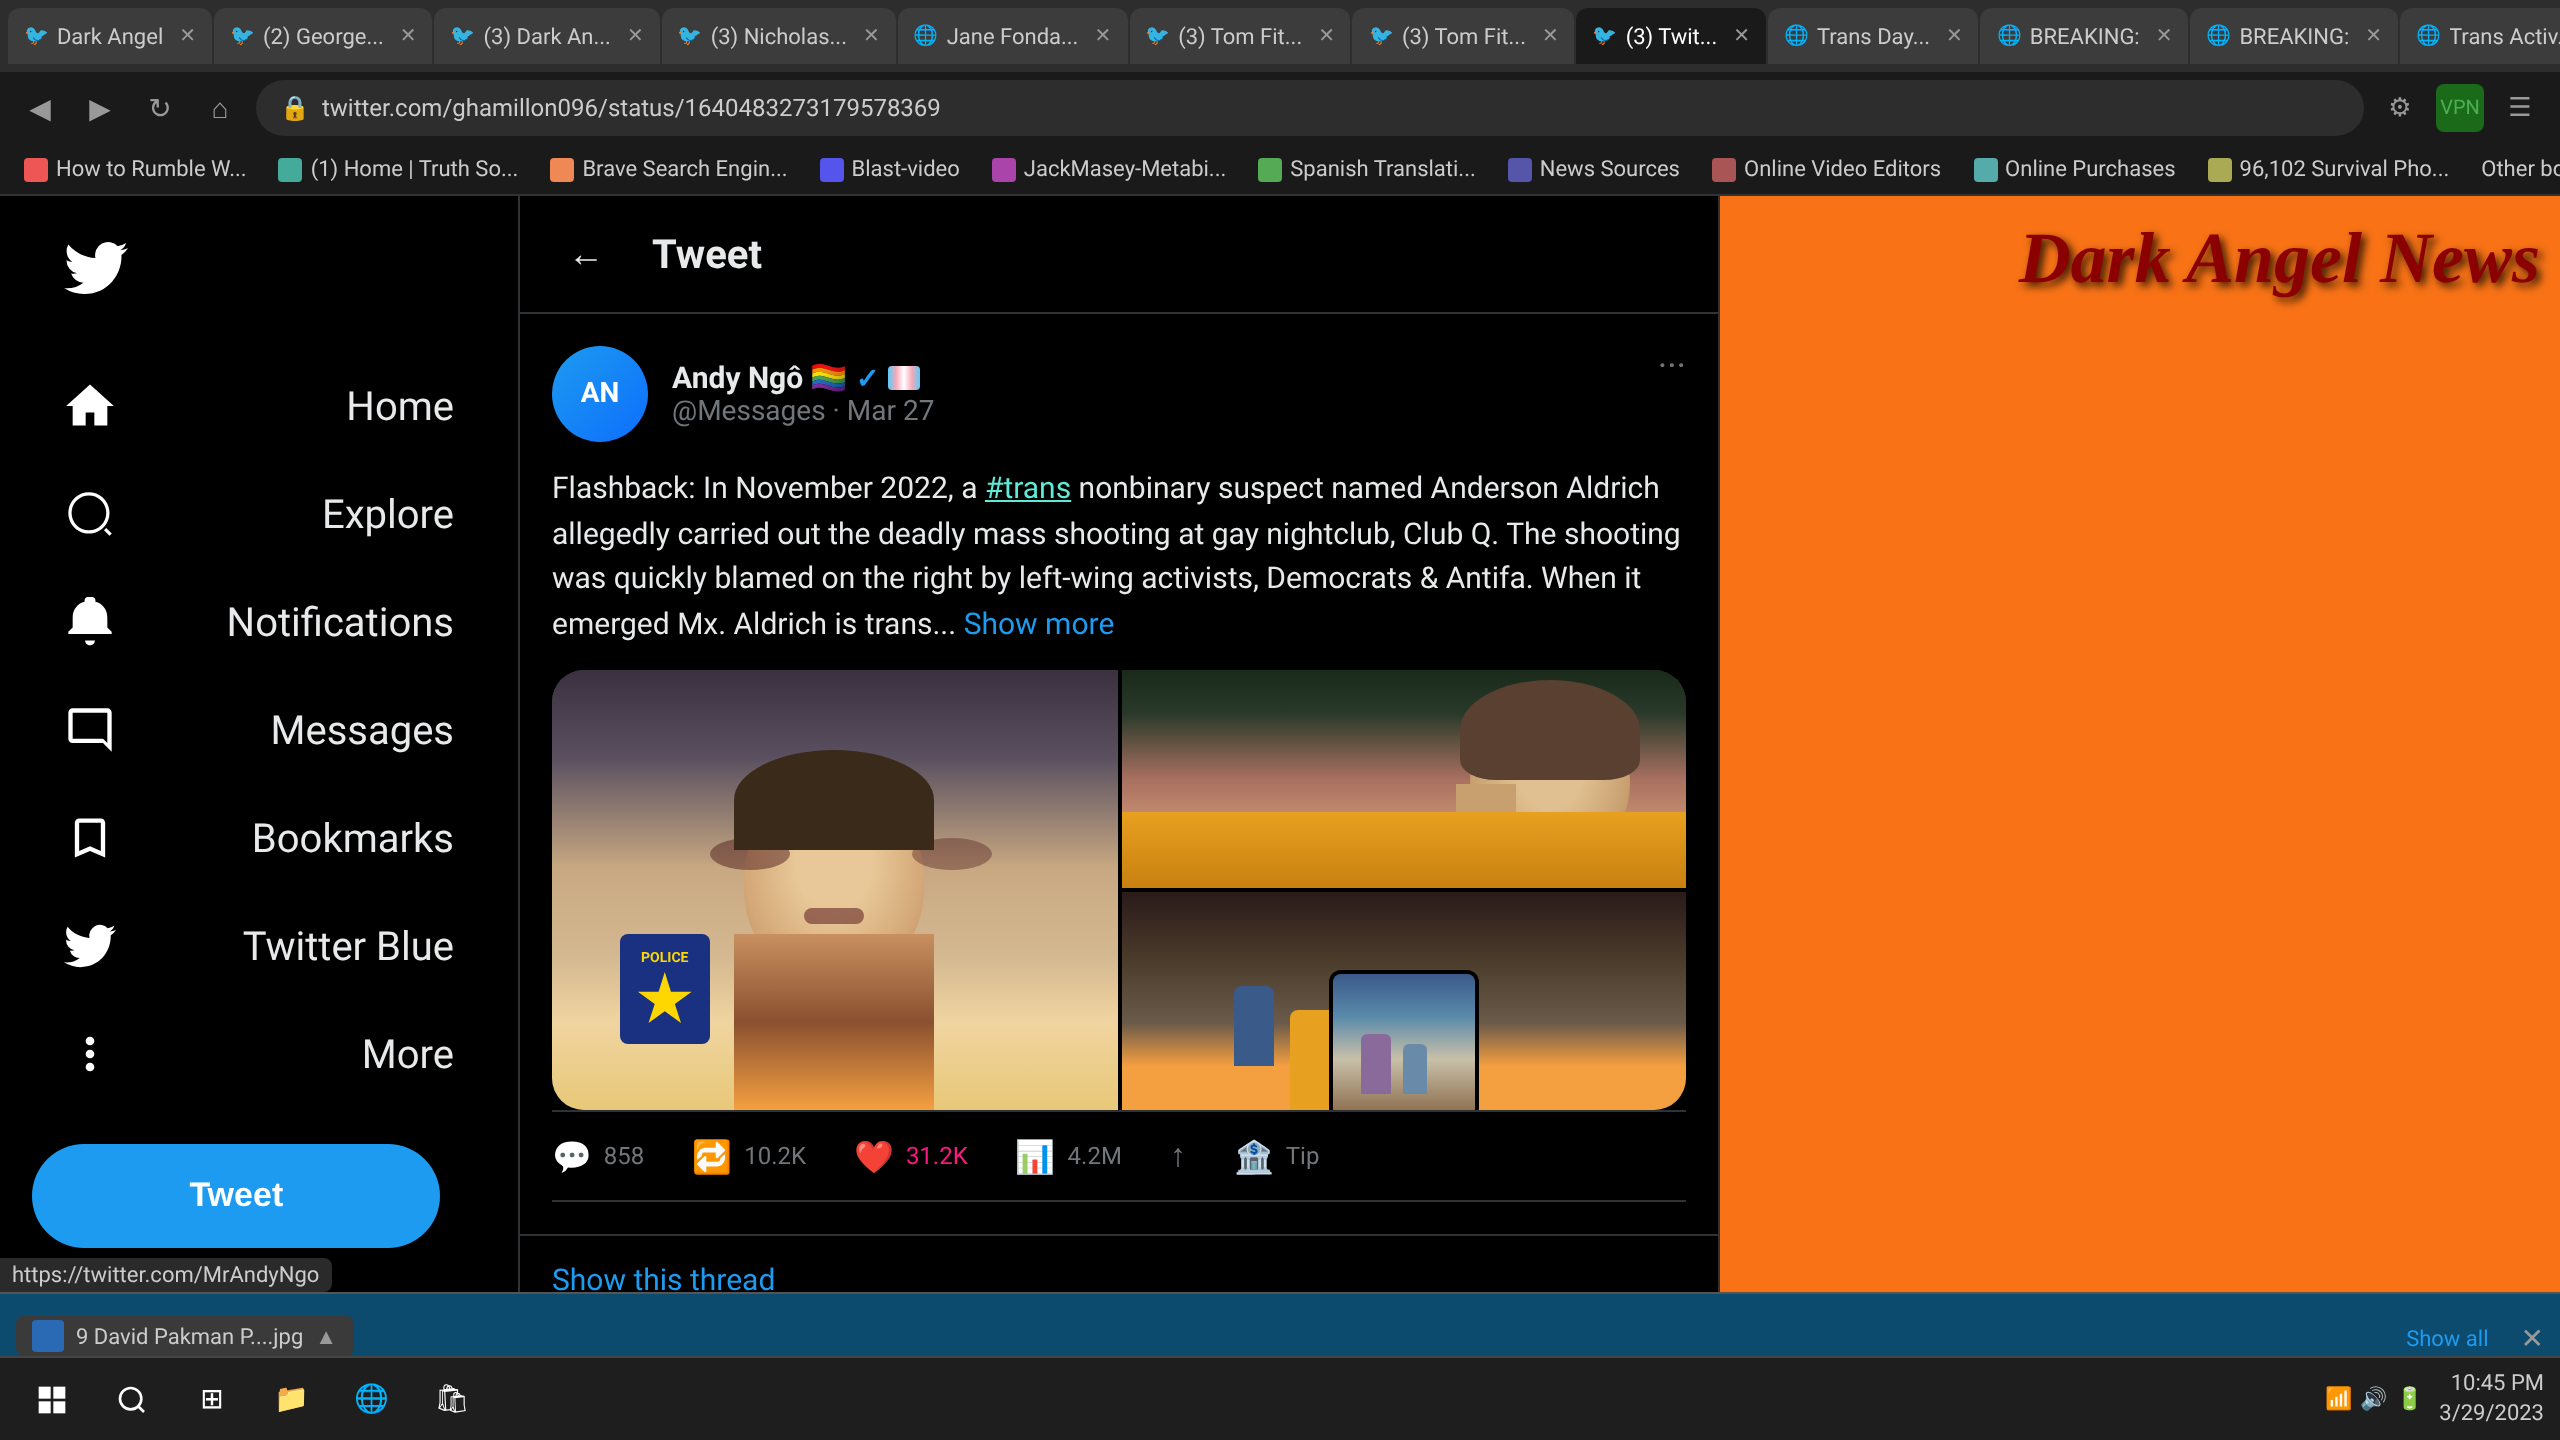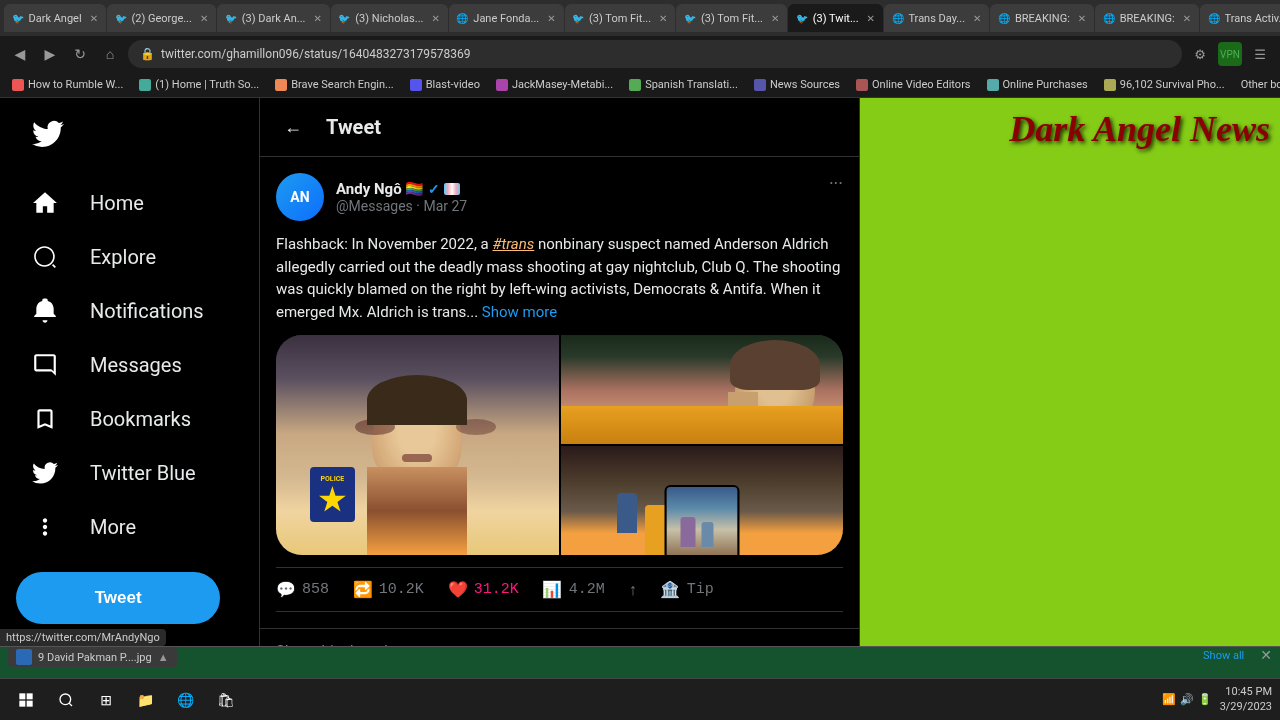--- a/index.html
+++ b/index.html
@@ -177,28 +177,29 @@
 
     .twitter-logo {
       width: 32px;
       height: 32px;
       fill: #fff;
     }
 
     .nav-item {
       display: flex;
       align-items: center;
-      gap: 32px;
+      gap: 8px;
       padding: 12px 16px;
       border-radius: 30px;
       cursor: pointer;
       font-size: 20px;
       font-weight: 400;
       color: #e7e9ea;
       transition: background 0.2s;
+      justify-content: space-between;
     }
 
     .nav-item .nav-icon {
       width: 26px;
       height: 26px;
       display: flex;
       align-items: center;
       justify-content: center;
       font-size: 22px;
       position: relative;
@@ -341,35 +342,33 @@
     }
 
     .tweet-text {
       font-size: 15px;
       color: #e7e9ea;
       line-height: 1.5;
       margin-bottom: 12px;
     }
 
     .tweet-text .hashtag {
-      color: #fdba74;
-      font-style: italic;
+      color: #5eead4;
     }
 
     .show-more {
       color: #1d9bf0;
       cursor: pointer;
       text-decoration: none;
     }
 
     
     .tweet-images {
-      border-radius: 26px;
+      border-radius: 16px;
       overflow: hidden;
-      margin-bottom: 12px;
       display: grid;
       grid-template-columns: 1fr 1fr;
       gap: 2px;
       position: relative;
     }
 
     .tweet-image {
       background: #2f3336;
       display: flex;
       align-items: center;
@@ -409,21 +408,21 @@
       font-size: 13px;
       cursor: pointer;
     }
 
     .action-item.liked { color: #f91880; }
 
     .action-icon {
       font-size: 16px;
     }
 
-    .action-count { font-size: 15px; font-family: Liberation Mono, monospace; }
+    .action-count { font-size: 12px; }
 
     
     .show-thread {
       padding: 12px 16px;
       border-bottom: 1px solid #2f3336;
     }
 
     .show-thread a {
       color: #1d9bf0;
       text-decoration: none;
@@ -442,21 +441,21 @@
     }
 
     .violation-notice a {
       color: #1d9bf0;
       text-decoration: none;
     }
 
     
     .right-side {
       flex: 1;
-      background: #84cc16;
+      background: #f97316;
       position: relative;
     }
 
     
     .messages-panel {
       position: absolute;
       bottom: 0;
       right: 20px;
       width: 320px;
       background: #000;
@@ -556,24 +555,24 @@
       line-height: 1.3;
     }
 
     
     .download-bar {
       position: fixed;
       bottom: 42px;
       left: 0;
       right: 0;
       height: 32px;
-      background: #14532d;
+      background: #0c4a6e;
       border-top: 1px solid #555;
       display: flex;
-      align-items: flex-start;
+      align-items: flex-end;
       padding: 0 8px;
       gap: 8px;
       z-index: 99;
     }
 
     .download-item {
       display: flex;
       align-items: center;
       gap: 6px;
       padding: 2px 8px;

